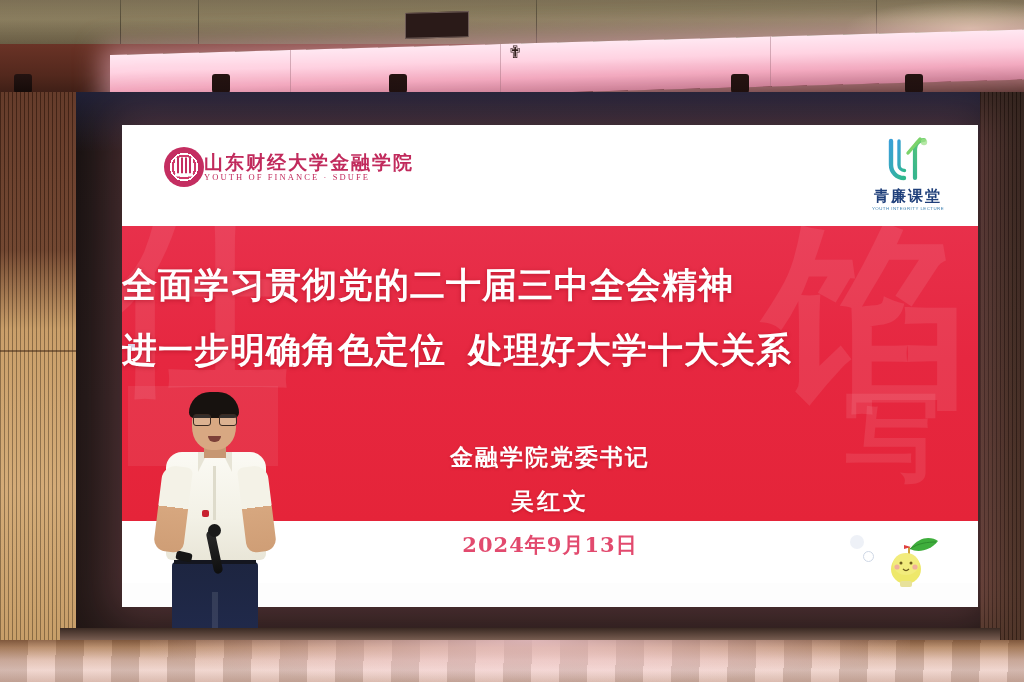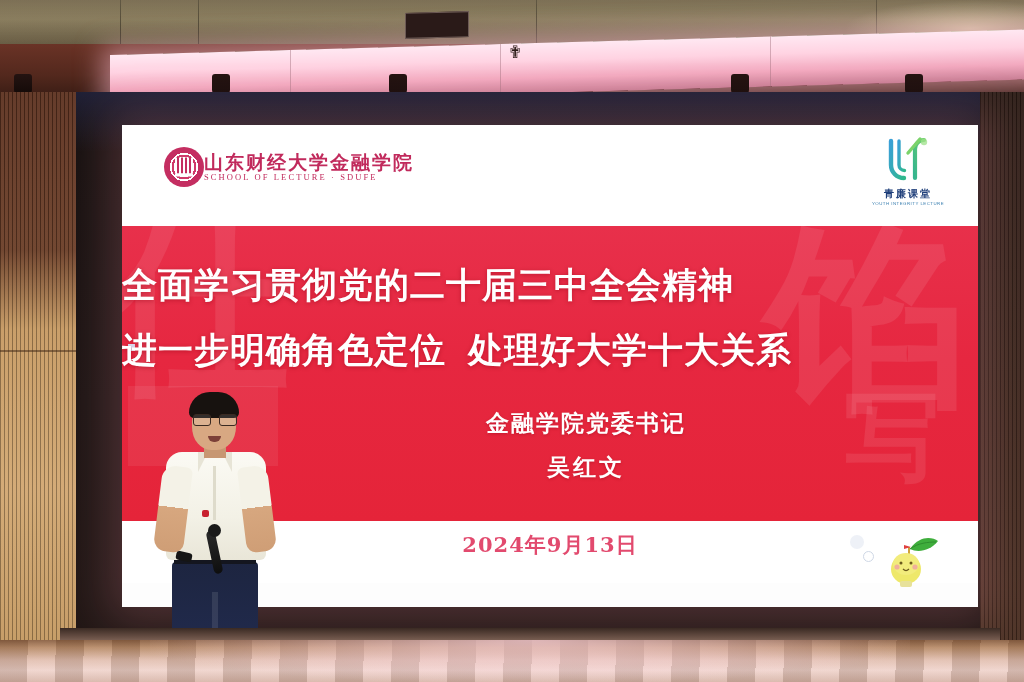--- a/index.html
+++ b/index.html
@@ -138,21 +138,21 @@
     font-size: 8.5px; color: #c12a5c; letter-spacing: 2.1px; white-space: nowrap;
   }
   .logo-right {
     position: absolute; right: 28px; top: 10px; width: 84px; text-align: center;
   }
   .emblem {
     width: 52px; height: 46px; margin: 0 auto 2px;
   }
   .logo-right-cn {
     font-family: "DejaVu Serif", serif;
-    font-size: 10px; font-weight: 700; color: #1f3f7a; letter-spacing: 2px;
+    font-size: 15px; font-weight: 700; color: #1f3f7a; letter-spacing: 2px;
     white-space: nowrap;
   }
   .logo-right-en {
     font-family: "Liberation Sans", sans-serif;
     font-size: 4.6px; color: #3a7fb0; letter-spacing: .5px; white-space: nowrap;
     transform: scale(0.95); transform-origin: center;
   }
 
   .slide-red {
     position: absolute; left: 0; top: 101px; width: 100%; height: 295px;
@@ -186,21 +186,21 @@
     font-family: "DejaVu Sans", sans-serif;
     font-weight: 700;
     color: #ffffff;
     font-size: 35px;
     letter-spacing: 1px;
     text-shadow: 0 1px 4px rgba(140,0,20,0.45);
     white-space: nowrap;
   }
   .title-line.second { margin-top: 18px; font-family: Liberation Mono, monospace; }
   .subtitle-block {
-    position: absolute; left: 0; top: 182px; width: 100%; text-align: center; padding-left: 36px;
+    position: absolute; left: 0; top: 216px; width: 100%; text-align: center;
   }
   .subtitle {
     font-family: "DejaVu Sans", sans-serif;
     font-weight: 700; color: #ffffff; font-size: 23px; letter-spacing: 2px;
     text-shadow: 0 1px 3px rgba(140,0,20,0.4);
   }
   .presenter {
     font-family: "DejaVu Sans", sans-serif;
     font-weight: 700; color: #ffffff; font-size: 23px; letter-spacing: 3px;
     margin-top: 13px;
@@ -351,21 +351,21 @@
   <div class="wall-right"></div>
 
   <div class="slide">
 
     <div class="slide-header">
 
       <div class="logo-left">
         <div class="crest"></div>
         <div class="logo-left-text">
           <div class="logo-cn">山东财经大学金融学院</div>
-          <div class="logo-en">SCHOOL OF LECTURE · SDUFE</div>
+          <div class="logo-en">YOUTH OF FINANCE · SDUFE</div>
         </div>
       </div>
 
       <div class="logo-right">
         <svg class="emblem" viewBox="0 0 52 46">
           <defs>
             <linearGradient id="g1" x1="0" y1="0" x2="1" y2="1">
               <stop offset="0%" stop-color="#3aa0d6"></stop>
                 <stop offset="100%" stop-color="#2fb98a"></stop>
             </linearGradient>

